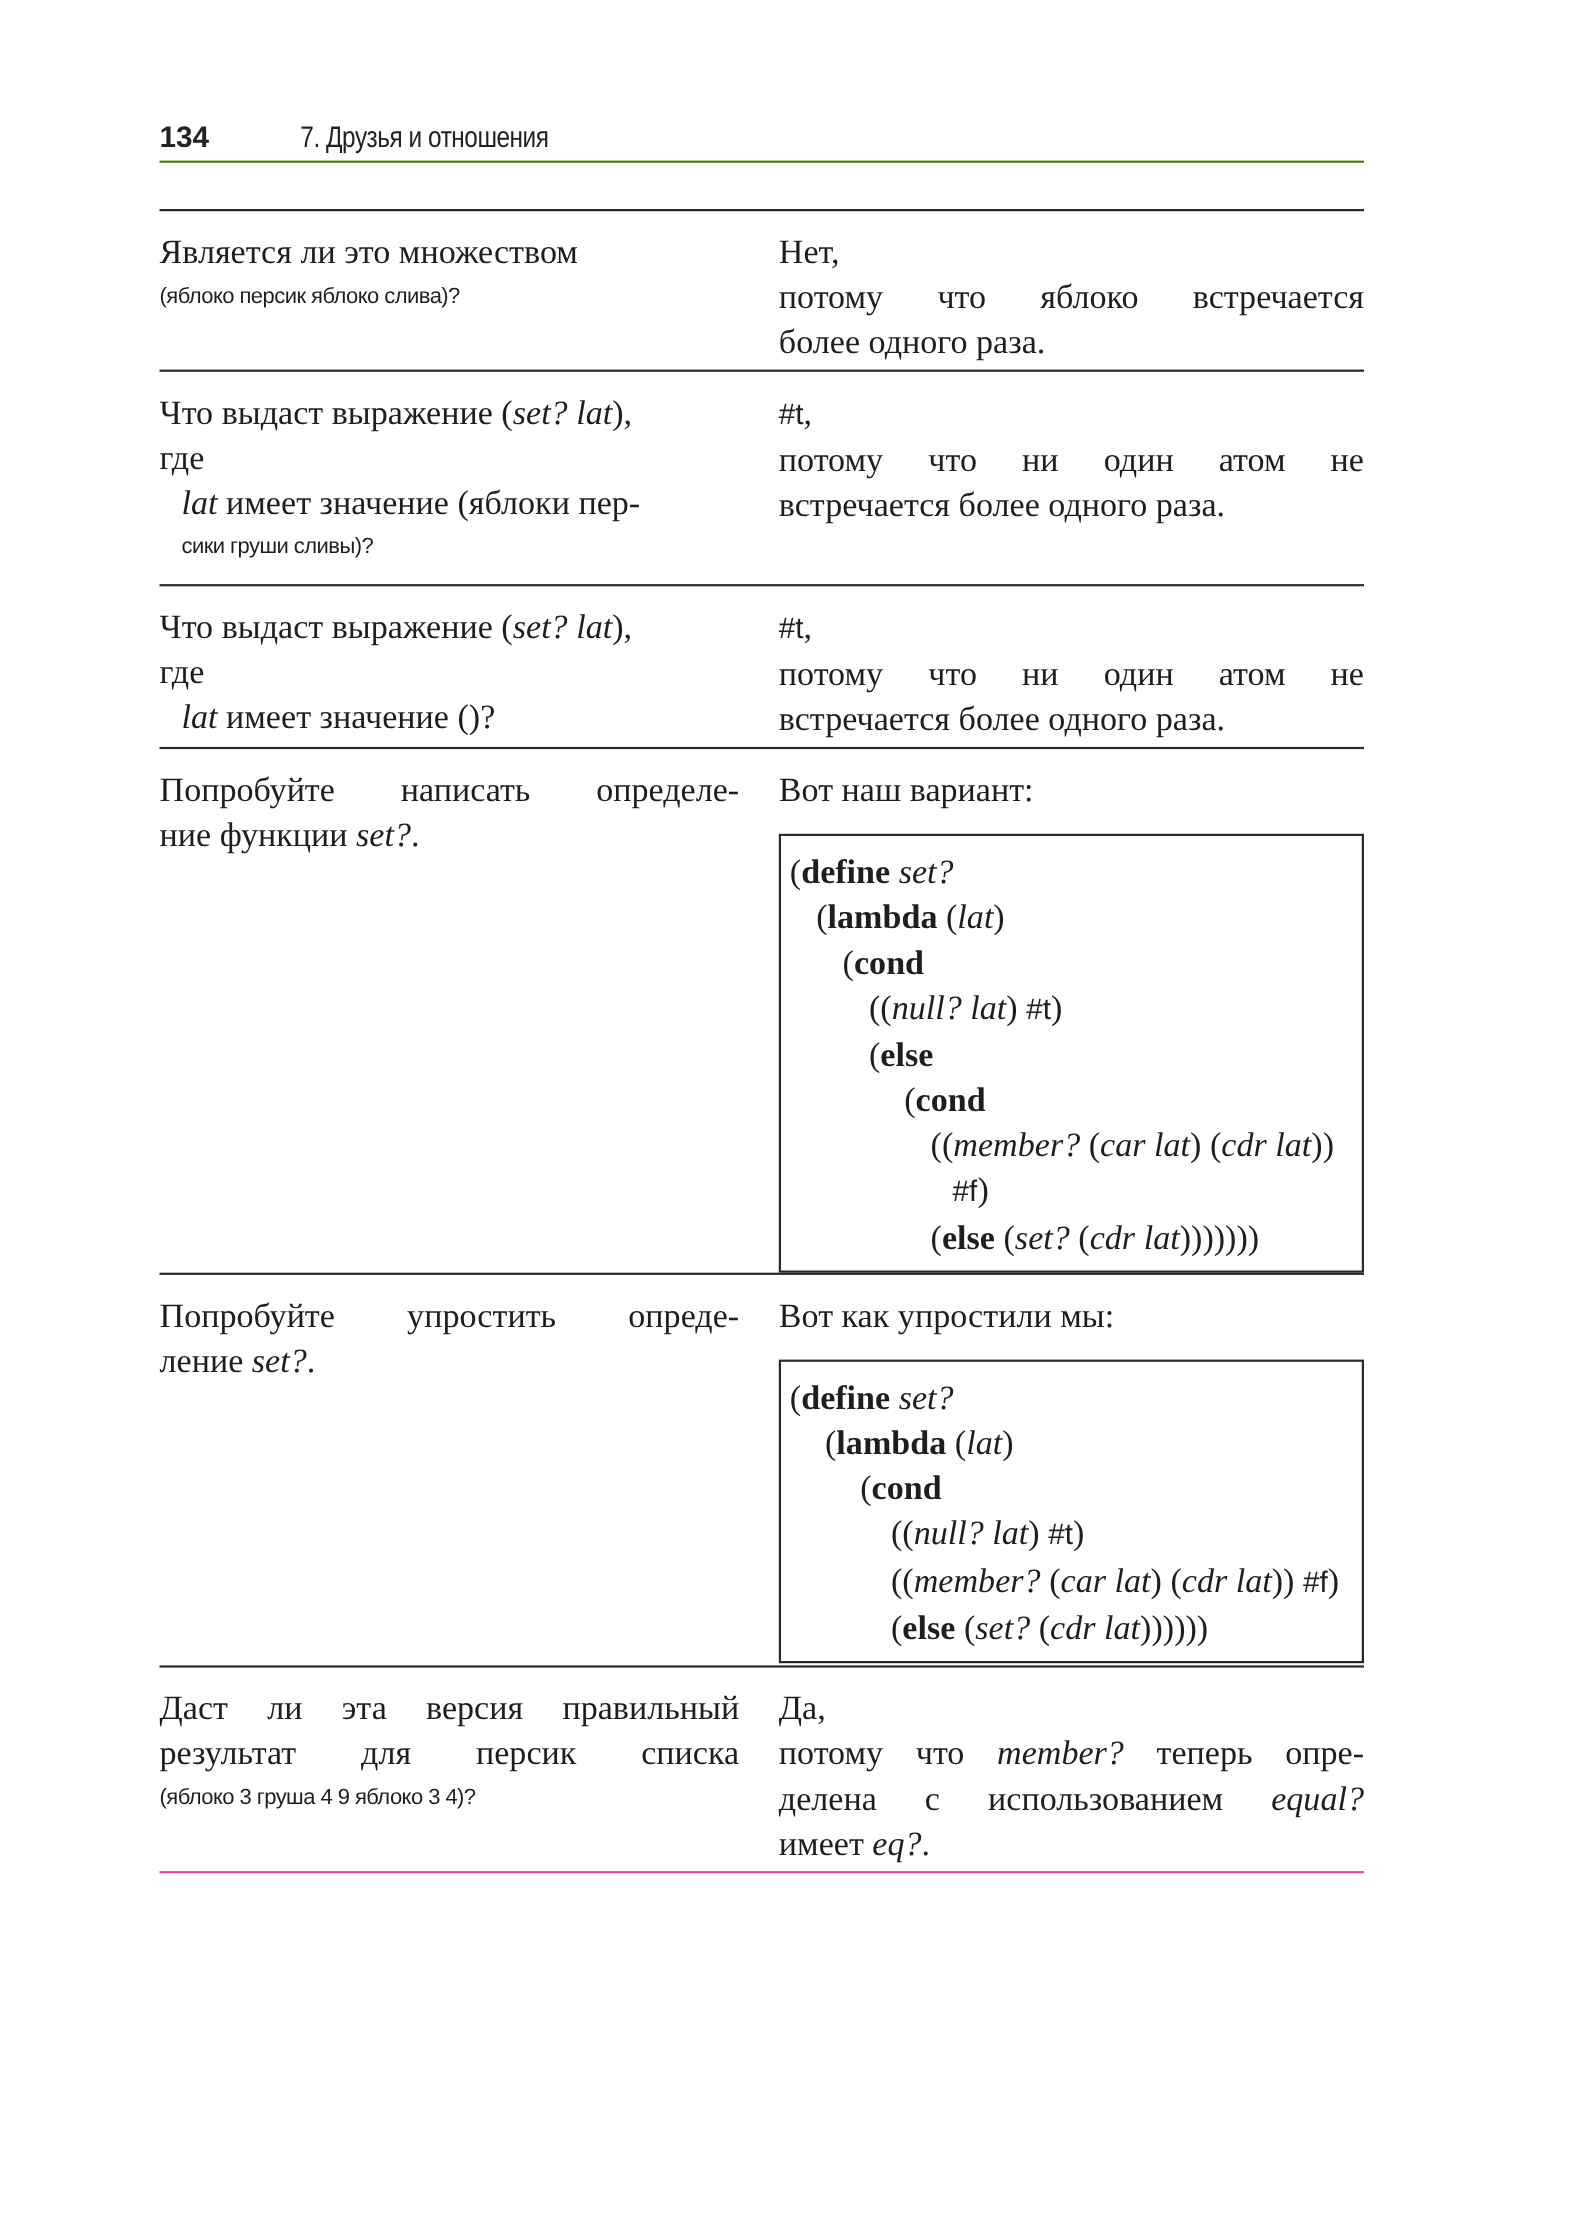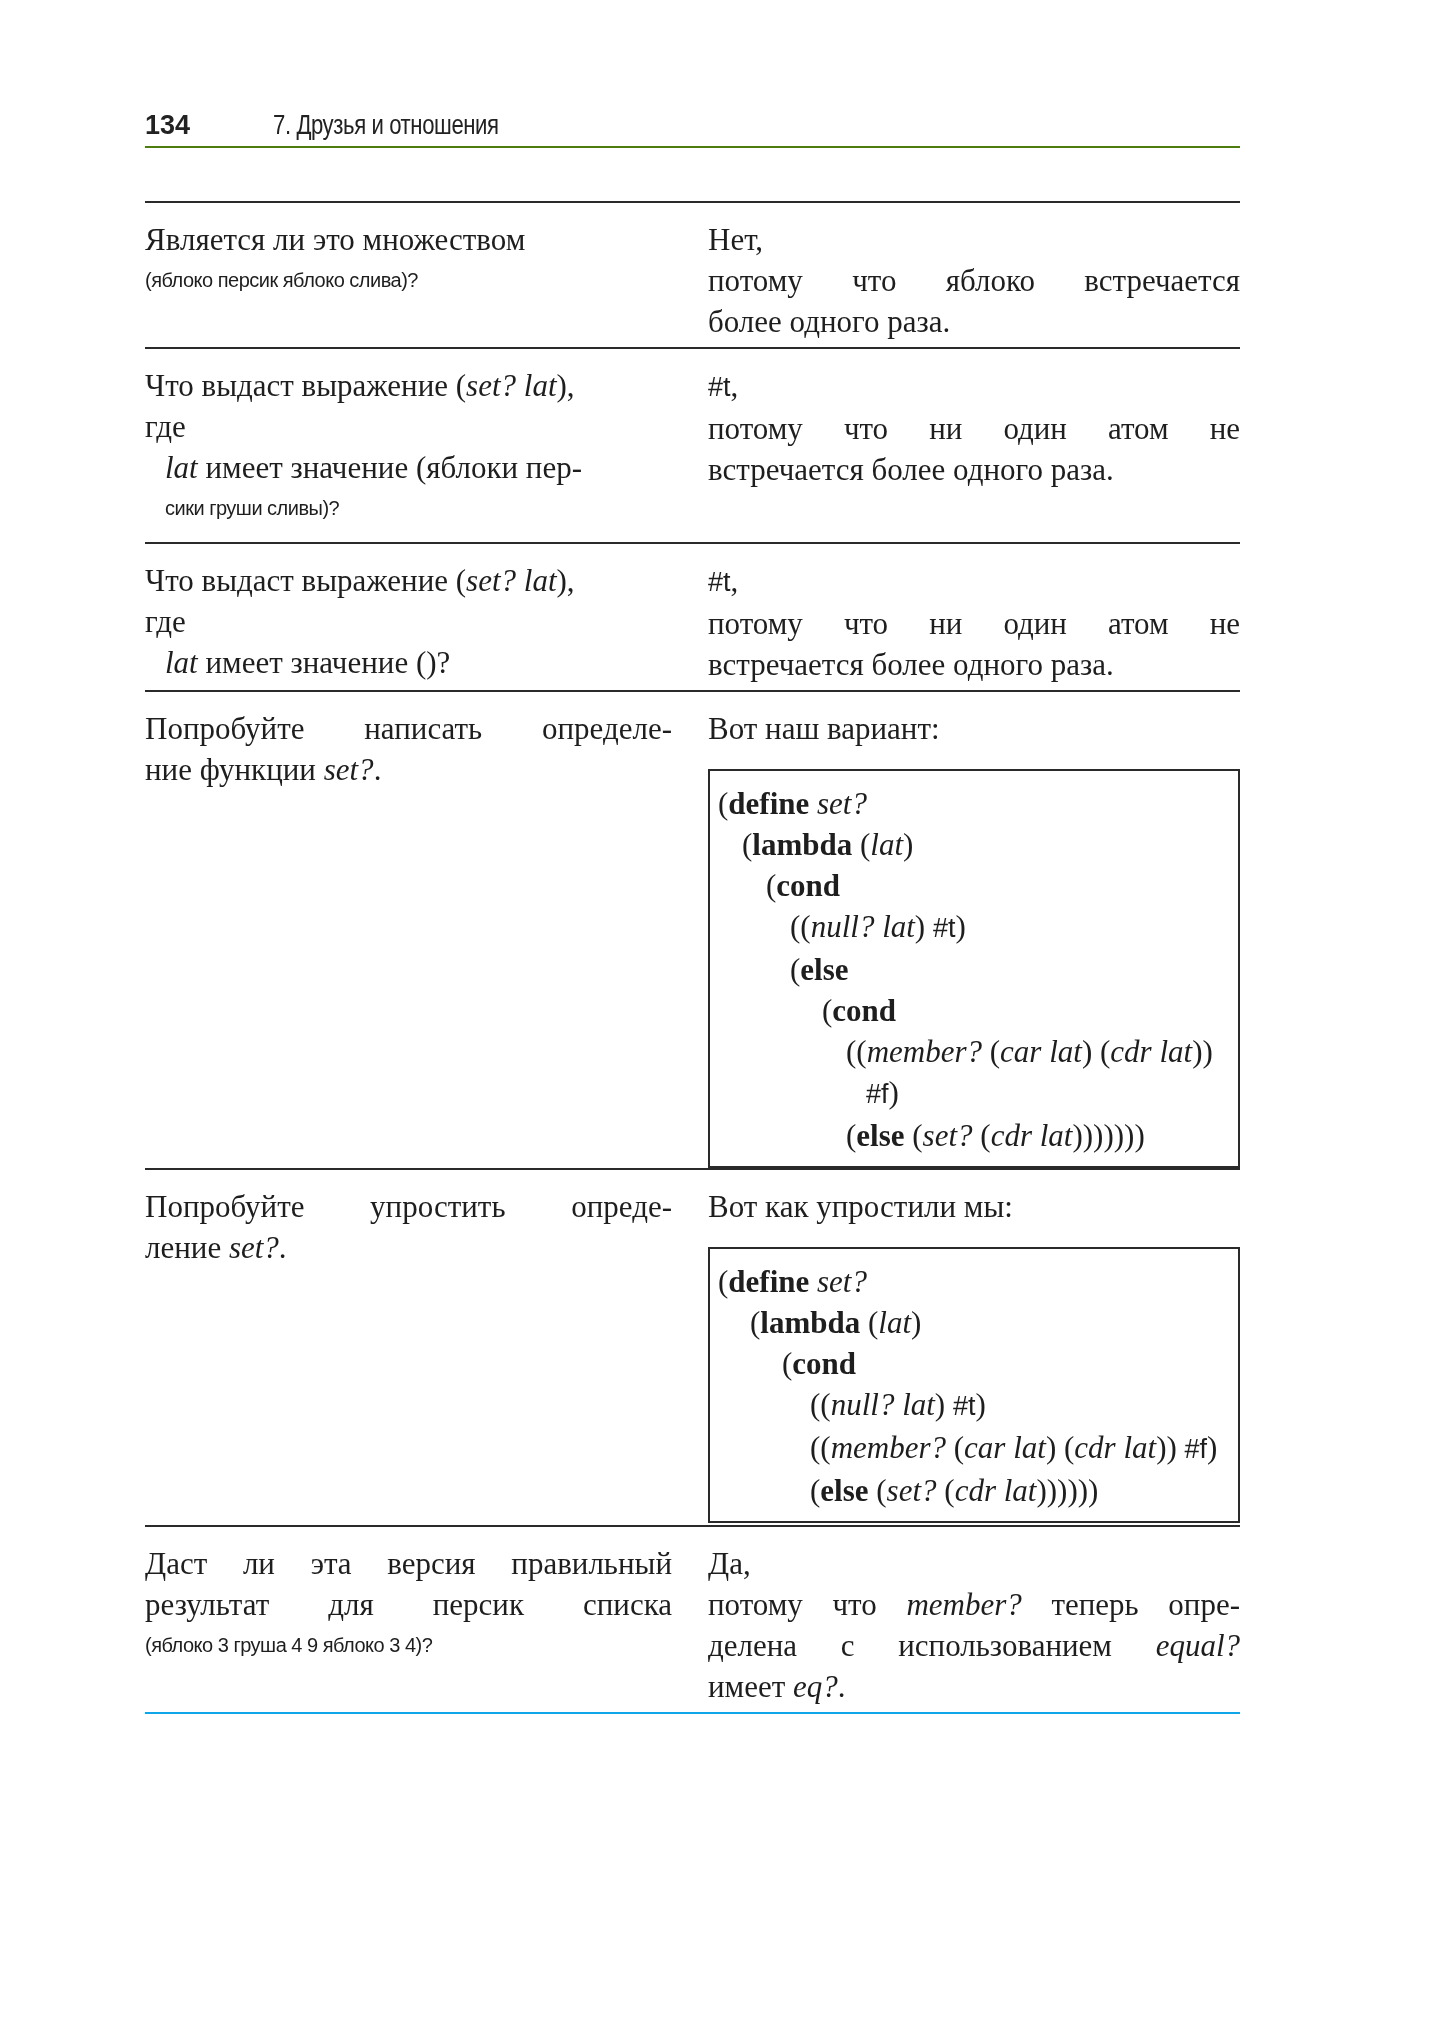--- a/index.html
+++ b/index.html
@@ -6,23 +6,23 @@
     body { width: 1435px; height: 2035px; position: relative; color: #1e1e1e; overflow: hidden; }
 
     .running-head {
       position: absolute; left: 145px; top: 108px; width: 1095px; height: 38px;
       border-bottom: 2px solid #4d7c0f;
       font-family: "Liberation Sans", sans-serif;
     }
     .page-num { position: absolute; left: 0; top: 2px; font-size: 27px; font-weight: bold; color: #222; }
     .chapter-title { position: absolute; left: 128px; top: 2px; font-size: 27px; color: #222; letter-spacing: -0.5px; transform: scaleX(0.82); transform-origin: left; }
 
-    .qa-table { position: absolute; left: 145px; top: 201px; width: 1095px; }
+    .qa-table { position: absolute; left: 145px; top: 190px; width: 1095px; }
     .qa-row { position: relative; border-top: 2px solid #2a2a2a; display: flex; }
-    .qa-row.last { border-bottom: 2px solid #0ea5e9; }
+    .qa-row.last { border-bottom: 2px solid #ec4899; }
     .q-cell {
       width: 527px; padding: 16px 0 10px 0;
       font-family: "Liberation Serif", serif; font-size: 31px; line-height: 41px;
       text-align: justify;
     }
     .a-cell {
       width: 532px; margin-left: 36px; padding: 16px 0 10px 0;
       font-family: "Liberation Serif", serif; font-size: 31px; line-height: 41px;
       text-align: justify;
     }

